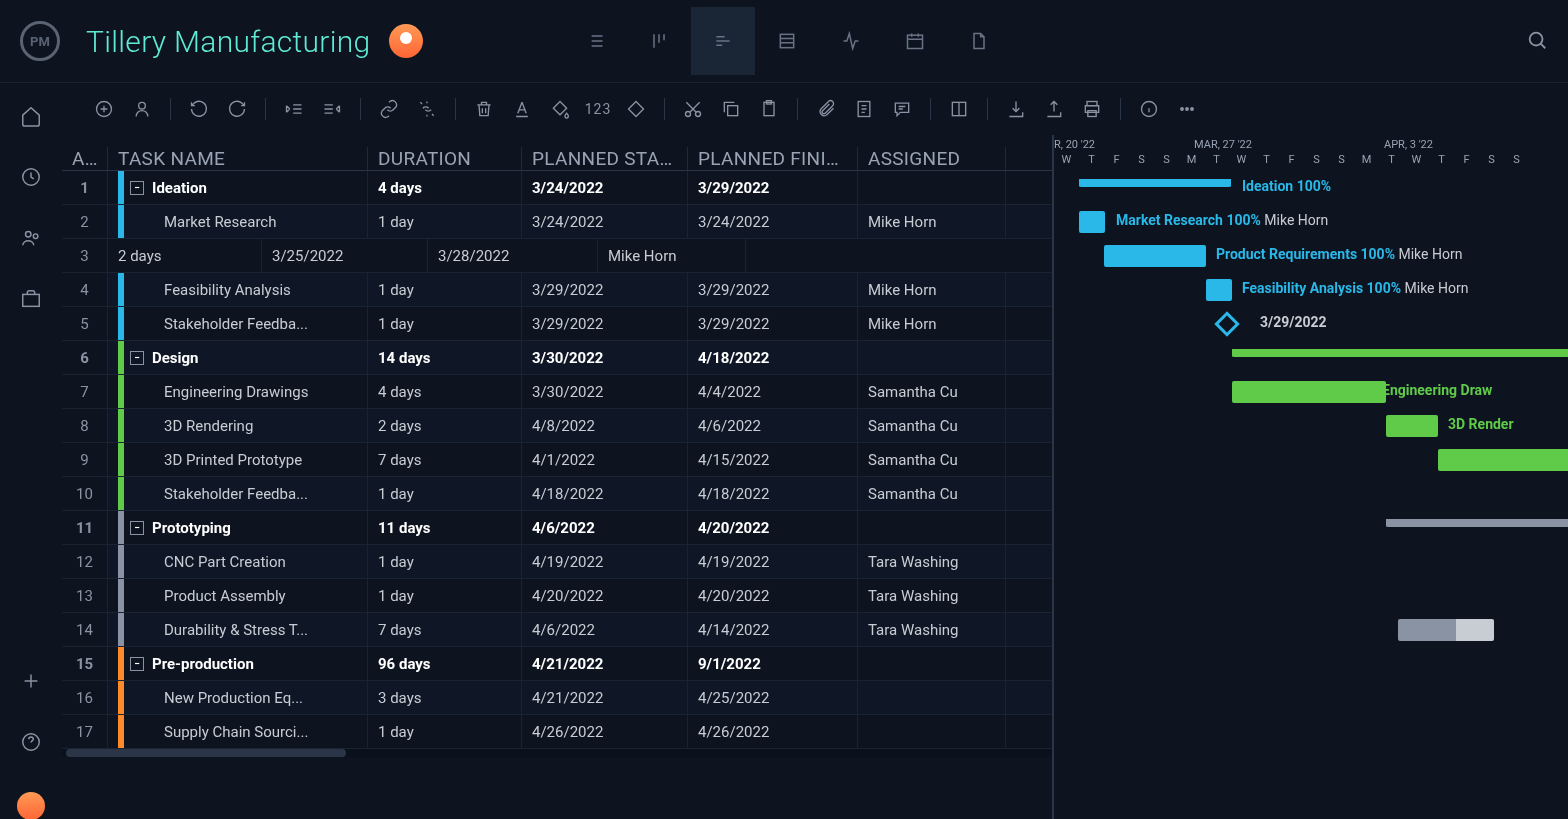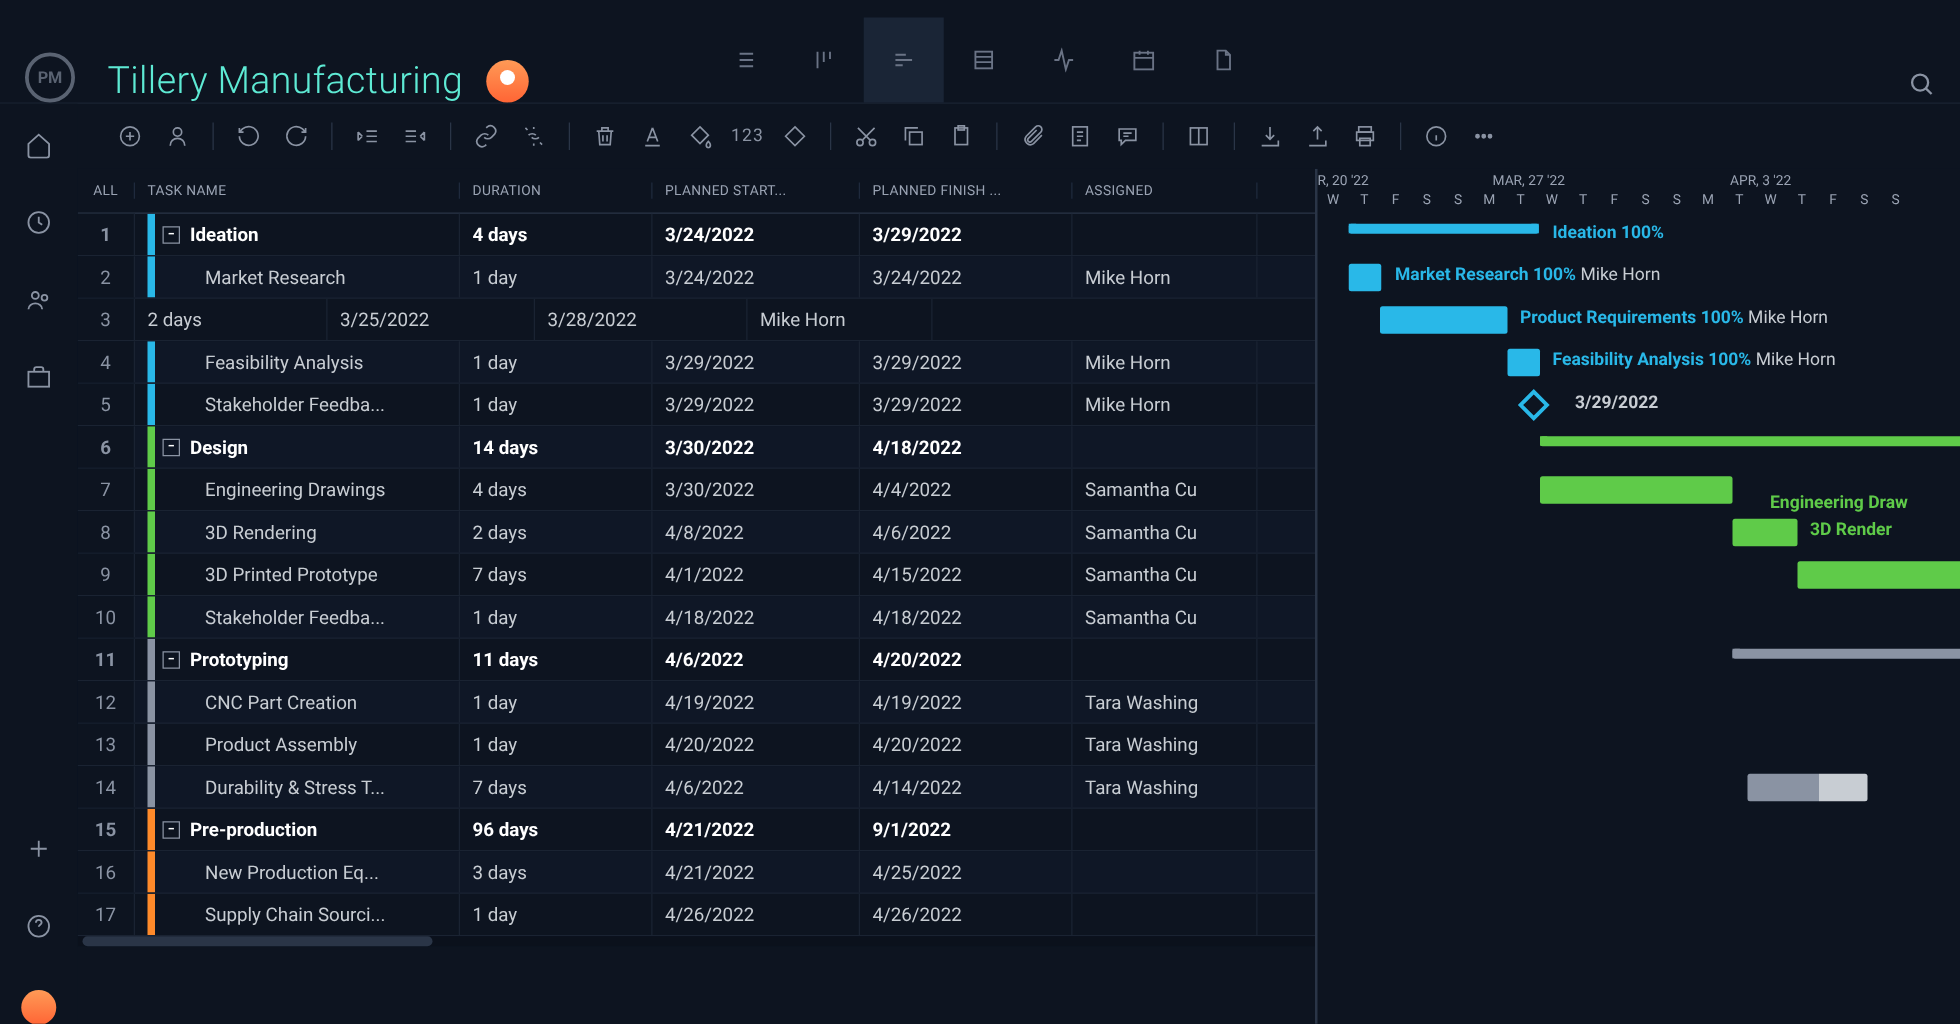--- a/index.html
+++ b/index.html
@@ -1,19 +1,19 @@
 <!DOCTYPE html>
 <html><head>
 <meta charset="utf-8">
 <style>
 * { margin:0; padding:0; box-sizing:border-box; }
 body { font-family:-apple-system,BlinkMacSystemFont,"Segoe UI",Roboto,sans-serif; background:#0d1420; color:#c8cdd3; width:1568px; height:819px; overflow:hidden; font-size:14px; }
 
 
-.topbar { height:83px; display:flex; align-items:flex-end; padding:0 20px; border-bottom:1px solid #1a2332; }
+.topbar { height:83px; display:flex; align-items:center; padding:0 20px; border-bottom:1px solid #1a2332; }
 .logo { width:40px; height:40px; border:3px solid #5a6372; border-radius:50%; display:flex; align-items:center; justify-content:center; font-weight:700; font-size:13px; color:#5a6372; margin-right:26px; }
 .title { font-size:30px; font-weight:300; color:#5eead4; margin-right:18px; letter-spacing:.3px; }
 .avatar { width:34px; height:34px; border-radius:50%; background:linear-gradient(#ff9a56,#ff6535); display:flex; align-items:center; justify-content:center; }
 .avatar::before { content:""; width:12px; height:12px; border-radius:50%; background:#fff; margin-top:-6px; }
 .view-tabs { display:flex; margin-left:140px; gap:0; }
 .vtab { width:64px; height:68px; display:flex; align-items:center; justify-content:center; cursor:pointer; color:#6a7385; }
 .vtab.active { background:#1a2536; }
 .vtab svg{ width:20px; height:20px; stroke:currentColor; stroke-width:1.8; fill:none; }
 .search-wrap { margin-left:auto; }
 .search-icon { color:#8a93a3; }
@@ -34,21 +34,21 @@
 .tool { display:flex; align-items:center; justify-content:center; width:24px; height:24px; cursor:pointer; }
 .tool svg { width:20px; height:20px; stroke:currentColor; stroke-width:1.6; fill:none; }
 .tdiv { width:1px; height:22px; background:#2a3547; margin:0 2px; }
 .t123 { font-size:14px; letter-spacing:1px; }
 
 
 .split { flex:1; display:flex; overflow:hidden; }
 
 
 .grid { width:990px; overflow:auto; }
-.ghead { display:flex; background:#0d1420; border-bottom:1px solid #2a3547; height:36px; align-items:center; font-size:11px; color:#9aa3b3; letter-spacing:.3px; }
+.ghead { display:flex; background:#0d1420; border-bottom:1px solid #2a3547; height:36px; align-items:flex-end; font-size:19px; color:#9aa3b3; letter-spacing:.3px; }
 .ghead > div { border-right:1px solid #1f2a3d; padding:0 10px; white-space:nowrap; overflow:hidden; text-overflow:ellipsis; }
 .col-n { width:46px; text-align:center; }
 .col-task { width:260px; }
 .col-dur { width:154px; }
 .col-start { width:166px; }
 .col-finish { width:170px; }
 .col-asgn { width:148px; }
 
 .row { display:flex; height:34px; align-items:center; border-bottom:1px solid #1a2332; font-size:15px; }
 .row:nth-child(even){ background:#0f1726; }
@@ -576,21 +576,21 @@
             </div>
             <div class="grow">
               <div class="milestone" style="left: 164px;"></div>
               <div class="bar-label" style="left: 206px; color: rgb(200, 205, 211);">3/29/2022</div>
             </div>
             <div class="grow">
               <div class="bar summary" style="left: 178px; width: 400px; background: rgb(95, 203, 73); color: rgb(95, 203, 73);"></div>
             </div>
             <div class="grow">
               <div class="bar" style="left: 178px; width: 154px; background: rgb(95, 203, 73); color: rgb(95, 203, 73);"></div>
-              <div class="bar-label" style="left: 362px; color: rgb(95, 203, 73); margin-top: 12px;">Engineering Draw</div>
+              <div class="bar-label" style="left: 328px; color: rgb(95, 203, 73);">Engineering Draw</div>
             </div>
             <div class="grow">
               <div class="bar" style="left: 332px; width: 52px; background: rgb(95, 203, 73); color: rgb(95, 203, 73);"></div>
               <div class="bar-label" style="left: 394px; color: rgb(95, 203, 73);">3D Render</div>
             </div>
             <div class="grow">
               <div class="bar" style="left: 384px; width: 150px; background: rgb(95, 203, 73); color: rgb(95, 203, 73);"></div>
             </div>
             <div class="grow"></div>
             <div class="grow">

